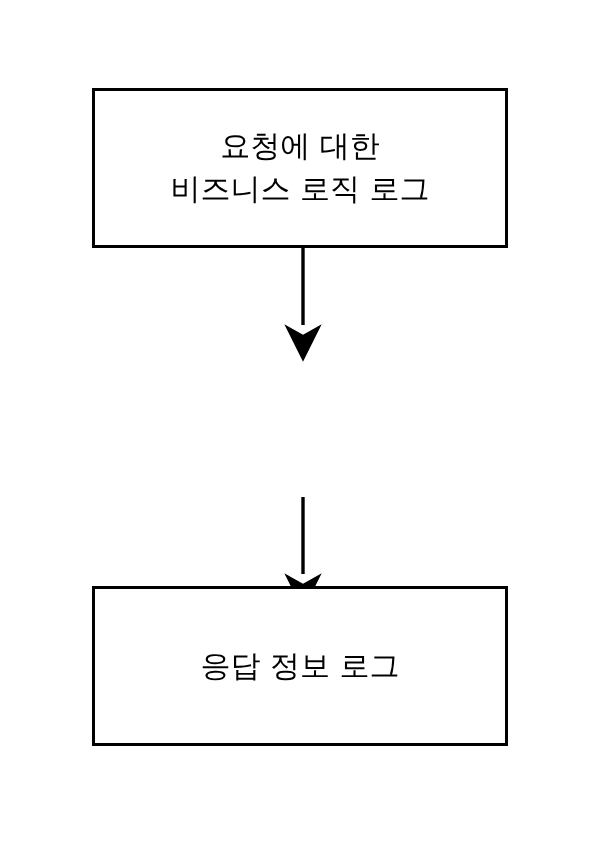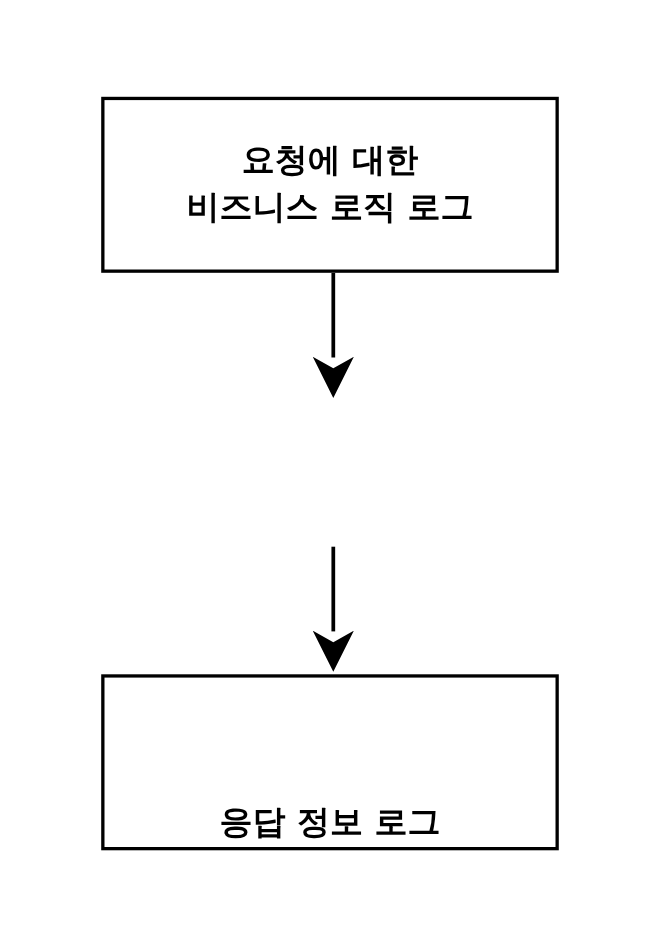--- a/index.html
+++ b/index.html
@@ -28,28 +28,28 @@
     background: #ffffff;
     display: flex;
     align-items: center;
     justify-content: center;
     text-align: center;
   }
   .node-label {
     font-size: 30px;
     line-height: 1.42;
     color: #000000;
-    font-weight: 700;
+    font-weight: 400;
     letter-spacing: 0px;
     white-space: pre-line;
     padding: 0 10px;
   }
   #node-1 { top: 88px; }
   #node-2 { top: 337px; }
-  #node-3 { top: 613px; align-items: flex-end; }
+  #node-3 { top: 586px; }
 
   .edge {
     position: absolute;
     left: 0;
     top: 0;
     width: 604px;
     height: 860px;
     pointer-events: none;
     overflow: visible;
   }

